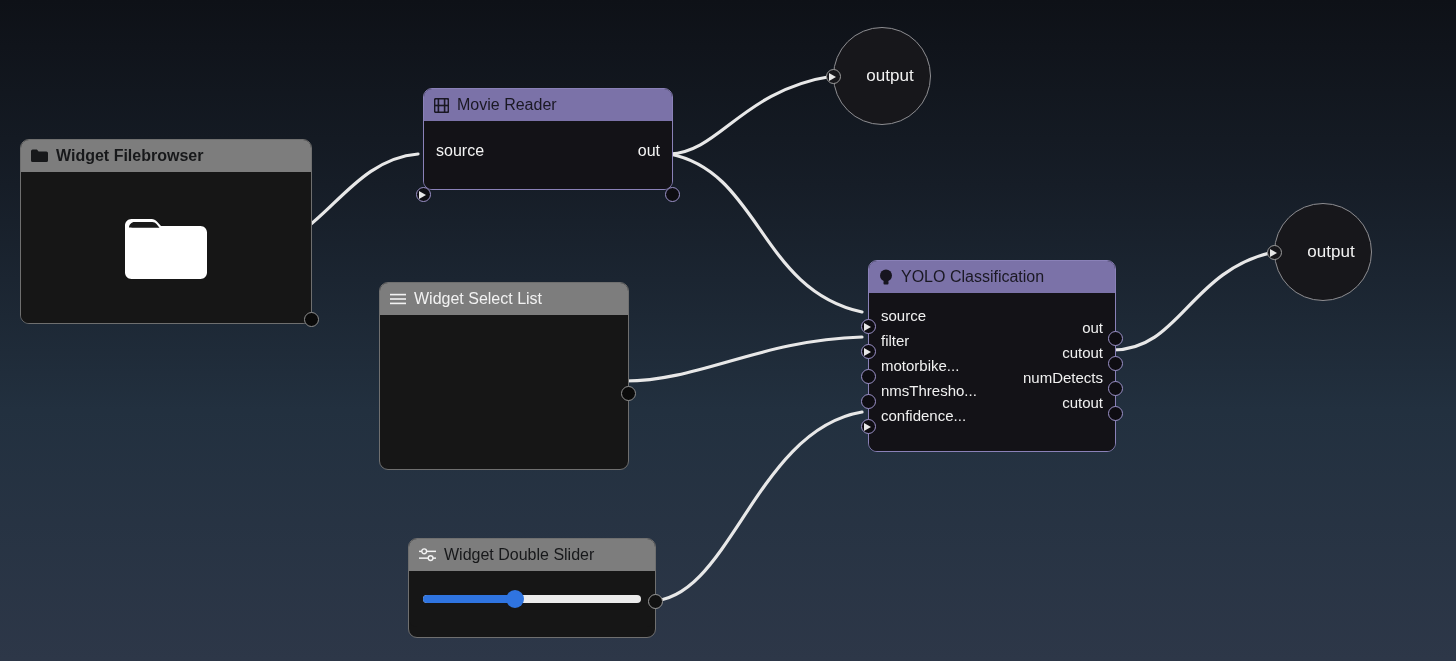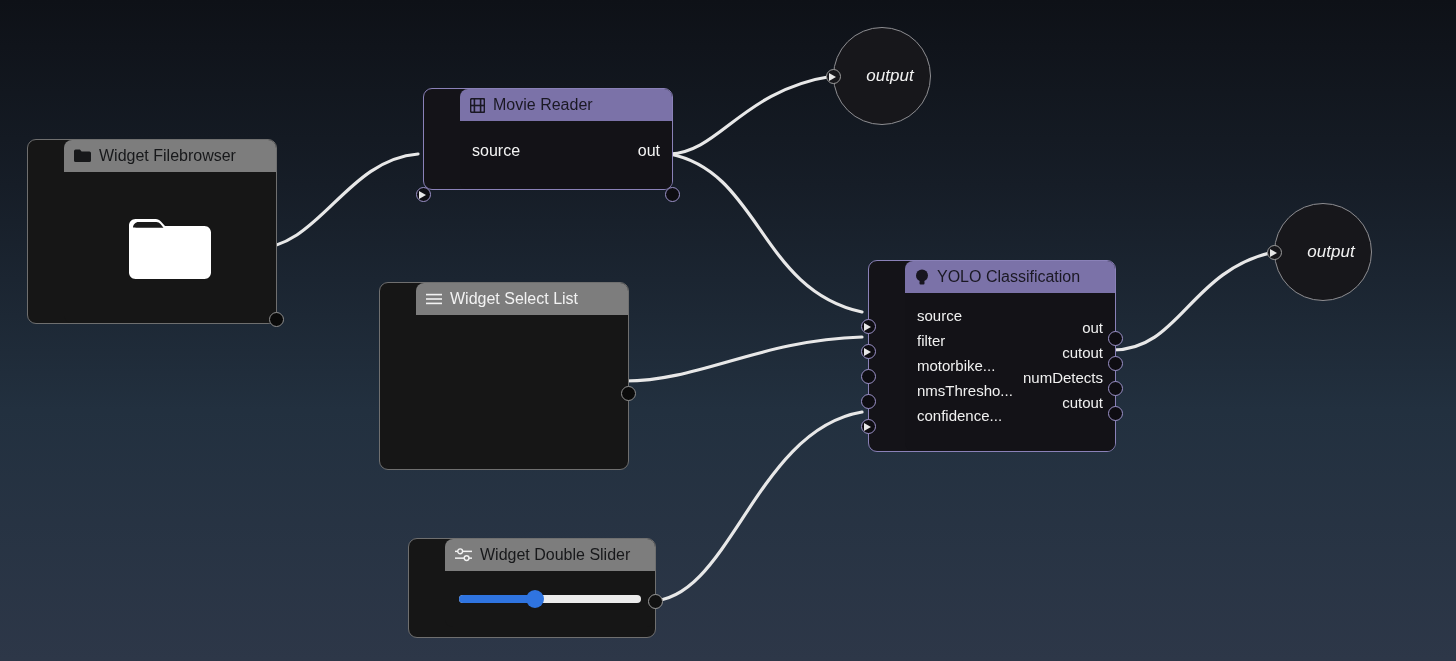--- a/index.html
+++ b/index.html
@@ -19,21 +19,20 @@
     pointer-events: none;
     z-index: 5;
   }
   .wire { fill: none; stroke: #e8e8e8; stroke-width: 3.2; stroke-linecap: round; }
 
   
   .node {
     position: absolute;
     border-radius: 9px;
     z-index: 10;
-    padding-left: 36px;
   }
   .node-hdr {
     display: flex; align-items: center; gap: 8px;
     height: 32px;
     padding: 0 10px;
     border-radius: 8px 8px 0 0;
     font-size: 16px;
     white-space: nowrap;
   }
   .node-body { border-radius: 0 0 8px 8px; }
@@ -84,21 +83,21 @@
   
   #movie-reader { left: 423px; top: 88px; width: 250px; }
   #movie-reader .node-body { height: 68px; position: relative; }
   #movie-reader .mr-row {
     position: absolute; top: 21px; left: 0; right: 0;
     display: flex; justify-content: space-between;
     padding: 0 12px; font-size: 16px; color: #f4f4f4;
   }
 
   
-  #filebrowser { left: 27px; top: 139px; width: 250px; height: 185px; }
+  #filebrowser { left: 20px; top: 139px; width: 292px; height: 185px; font-weight: bold; }
   #filebrowser .node-body {
     height: 151px;
     display: flex; align-items: center; justify-content: center;
   }
 
   
   #select-list { left: 379px; top: 282px; width: 250px; height: 188px; }
   #select-list .node-hdr { color: #f2f2f2; background: #7d7d7d; }
   #select-list .node-body { background: #5380b0; height: 154px; padding: 10px; position: relative; }
   .listbox {
@@ -146,21 +145,20 @@
 
   
   .out-node {
     position: absolute;
     width: 98px; height: 98px;
     border-radius: 50%;
     background: #17171b;
     border: 1.5px solid #8e8e92;
     display: flex; align-items: center; justify-content: center;
     z-index: 10;
-    font-style: italic;
   }
   .out-node .lbl { font-size: 17px; color: #f2f2f2; padding-left: 16px; }
   .out-node .port { left: -8px; top: 41px; background: #17171b; border: 1.6px solid #9a9a9a; }
   #out-top   { left: 833px; top: 27px; }
   #out-right { left: 1274px; top: 203px; }
 </style>
 </head>
 <body>
 
 <div id="canvas">

